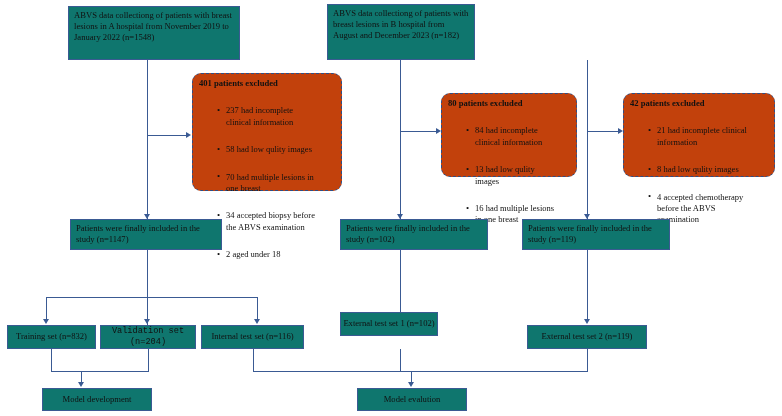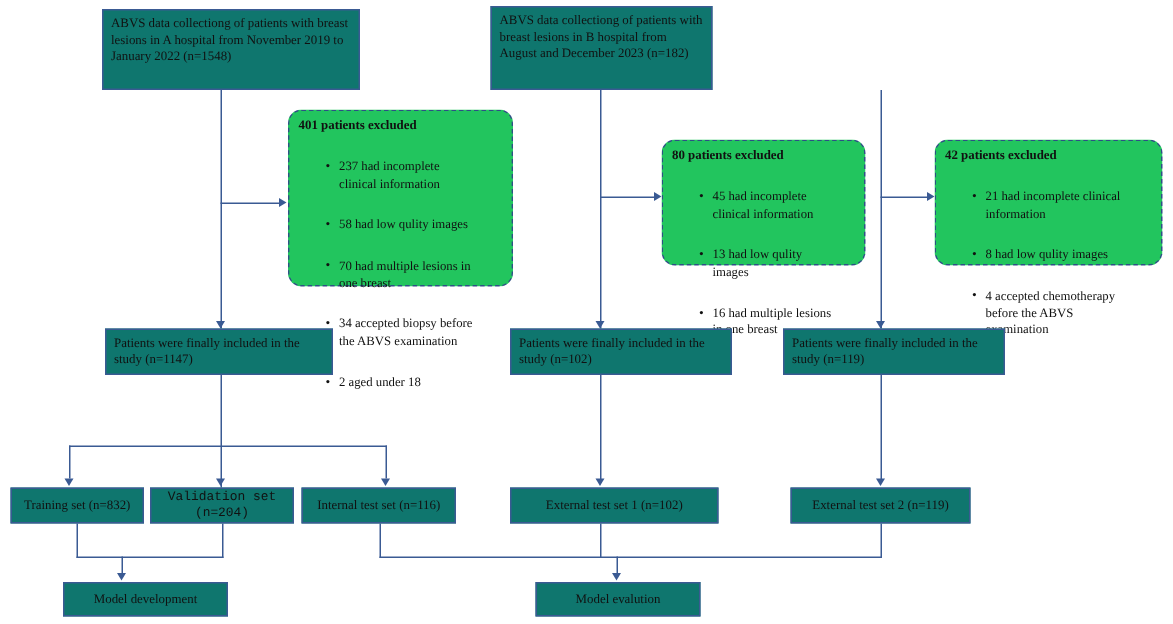--- a/index.html
+++ b/index.html
@@ -31,21 +31,21 @@
   .box.centered {
     display: flex;
     align-items: center;
     justify-content: center;
     text-align: center;
     padding: 0;
   }
   .excl {
     position: absolute;
     box-sizing: border-box;
-    background: #22c55e;
+    background: #c2410c;
     border: 1.1px dashed #2f4f86;
     border-radius: 9px;
     font-size: 8.5px;
     line-height: 11.4px;
     padding: 4px 5px 4px 6px;
     color: #111;
   }
   .excl .etitle {
     font-weight: bold;
     display: block;
@@ -126,21 +126,21 @@
       <li>58 had low qulity images</li>
       <li>70 had  multiple lesions in one breast</li>
       <li>34 accepted biopsy before the ABVS examination</li>
       <li>2 aged under 18</li>
     </ul>
   </div>
 
   <div class="excl" style="left:441px; top:93px; width:136px; height:84px;">
     <span class="etitle">80 patients excluded</span>
     <ul>
-      <li>45 had incomplete clinical information</li>
+      <li>84 had incomplete clinical information</li>
       <li>13 had low qulity images</li>
       <li>16 had  multiple lesions in one breast</li>
     </ul>
   </div>
 
   <div class="excl" style="left:623px; top:93px; width:152px; height:84px;">
     <span class="etitle">42 patients excluded</span>
     <ul>
       <li>21 had incomplete clinical information</li>
       <li>8 had low qulity images</li>
@@ -179,21 +179,21 @@
   </div>
 
   <div class="box centered" style="left:100px; top:325px; width:96px; height:24px;font-family:Liberation Mono, monospace;">
     <span>Validation set (n=204)</span>
   </div>
 
   <div class="box centered" style="left:201px; top:325px; width:103px; height:24px;">
     <span>Internal test set (n=116)</span>
   </div>
 
-  <div class="box centered" style="left:340px; top:325px; width:139px; height:24px;">
+  <div class="box centered" style="left:340px; top:312px; width:98px; height:24px;">
     <span>External test set 1 (n=102)</span>
   </div>
 
   <div class="box centered" style="left:527px; top:325px; width:120px; height:24px;">
     <span>External test set 2 (n=119)</span>
   </div>
 
   <div class="ln v" style="left:51px; top:349px; height:23px;"></div>
   <div class="ln v" style="left:148px; top:349px; height:23px;"></div>
   <div class="ln h" style="left:51px; top:371px; width:98px;"></div>

